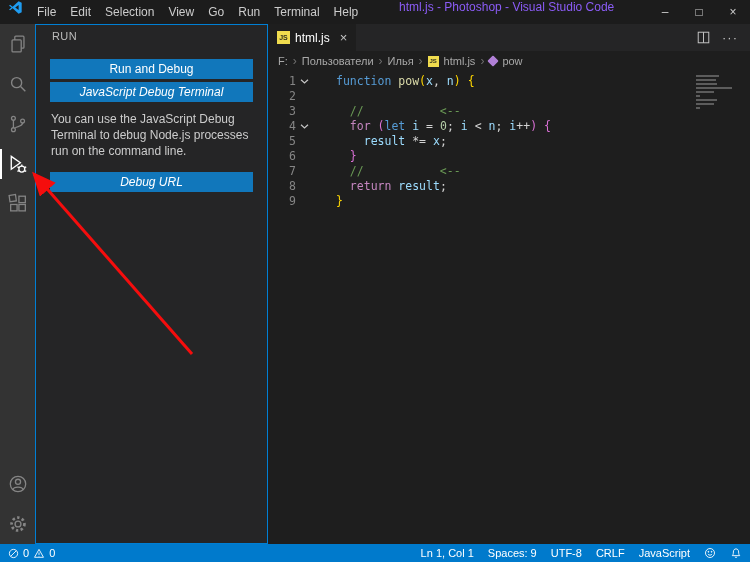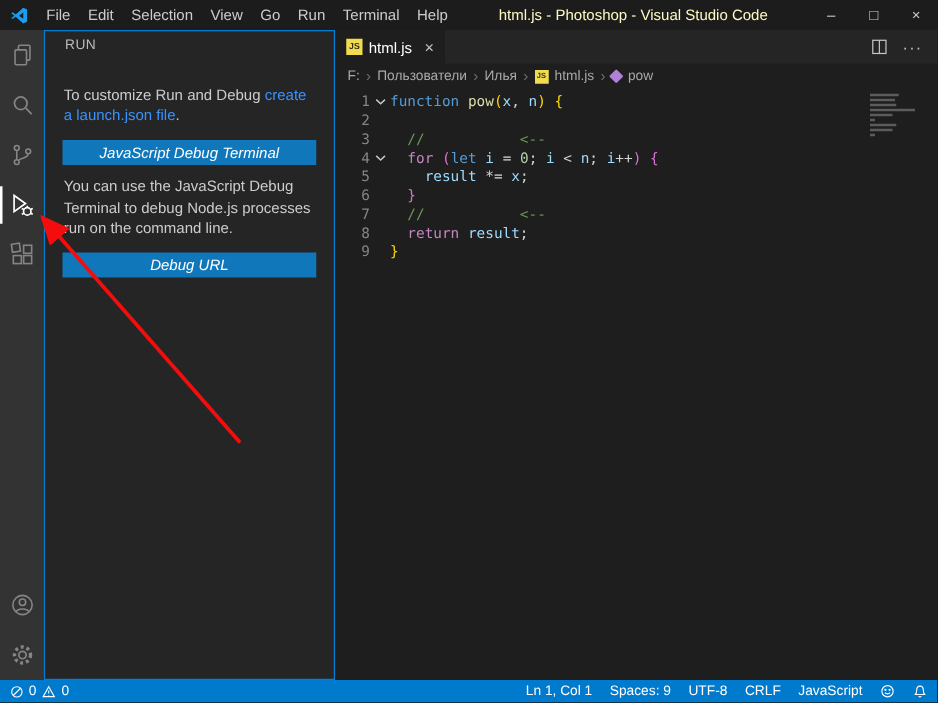--- a/index.html
+++ b/index.html
@@ -4,24 +4,24 @@
 <style>
   * { box-sizing: border-box; }
   html,body { margin:0; padding:0; }
   body {
     width:750px; height:562px; overflow:hidden; position:relative;
     background:#1e1e1e; color:#cccccc;
     font-family:"Liberation Sans", sans-serif;
   }
 
   
-  .titlebar { height:24px; background:#1c1c1c; display:flex; align-items:center; font-size:12px; color:#cccccc; }
+  .titlebar { height:24px; background:#1c1c1c; display:flex; align-items:flex-start; font-size:12px; color:#cccccc; }
   .logo { width:30px; display:flex; justify-content:center; align-items:center; }
   .menu-item { padding:0 7px; line-height:24px; }
-  .window-title { flex:1; text-align:center; white-space:nowrap; overflow:hidden; color:#fef9c3; }
+  .window-title { flex:1; text-align:center; white-space:nowrap; overflow:hidden; color:#8b5cf6; }
   .win-controls { display:flex; height:24px; }
   .win-btn { width:34px; text-align:center; line-height:24px; font-size:12px; color:#cccccc; }
 
   
   .main { display:flex; height:520px; }
 
   .activitybar { width:35px; background:#333333; display:flex; flex-direction:column; align-items:center; }
   .ab-item { width:35px; height:40px; display:flex; align-items:center; justify-content:center; position:relative; }
   .ab-item.active::before { content:""; position:absolute; left:0; top:5px; bottom:5px; width:2px; background:#ffffff; }
   .ab-spacer { flex:1; }
@@ -46,21 +46,21 @@
 
   .breadcrumbs { height:20px; display:flex; align-items:center; gap:5px; padding-left:10px; font-size:11px; color:#a9a9a9; }
   .bc-sep { color:#6e6e6e; font-size:12px; }
   .bc-js { width:11px; height:11px; font-size:6px; }
   .bc-symbol { width:8px; height:8px; background:#b180d7; transform:rotate(45deg); border-radius:1px; }
 
   .code-area { flex:1; position:relative; padding-top:3px; }
   .code-line { display:flex; height:15px; line-height:15px; font-family:"DejaVu Sans Mono", monospace; font-size:11.5px; }
   .line-num { width:28px; flex:none; text-align:right; color:#858585; }
   .fold { width:16px; flex:none; display:flex; align-items:center; justify-content:center; }
-  .line-content { white-space:pre; }
+  .line-content { white-space:pre;margin-left:24px; }
 
   .tk.kw { color:#569cd6; } .tk.ct { color:#c586c0; } .tk.fn { color:#dcdcaa; }
   .tk.vr { color:#9cdcfe; } .tk.nm { color:#b5cea8; } .tk.cm { color:#6a9955; }
   .tk.op { color:#d4d4d4; } .tk.pl { color:#d4d4d4; }
   .tk.b0 { color:#ffd700; } .tk.b1 { color:#da70d6; }
 
   .minimap { position:absolute; top:4px; right:14px; width:40px; }
   .mm-bar { height:2px; margin-bottom:2px; background:rgba(255,255,255,.28); }
 
   
@@ -149,21 +149,21 @@
       <svg class="icon" width="22" height="22" viewBox="0 0 24 24" fill="none" stroke="#858585">
         <circle cx="12" cy="12" r="7" stroke-width="3" stroke-dasharray="2.6 2.6"></circle>
         <circle cx="12" cy="12" r="3.2" stroke-width="1.5"></circle>
       </svg>
     </div>
   </div>
 
   <div class="sidebar">
     <div class="sb-header">RUN</div>
     <div class="sb-content">
-      <p class="sb-p"><span>To customize Run and Debug </span><span class="sb-link">create a launch.json file</span><span>.</span></p>
+      <button class="sb-btn">Run and Debug</button>
       <button class="sb-btn mt">JavaScript Debug Terminal</button>
       <p class="sb-p">You can use the JavaScript Debug Terminal to debug Node.js processes run on the command line.</p>
       <button class="sb-btn mt">Debug URL</button>
     </div>
   </div>
 
   <div class="editor">
     <div class="tabbar">
       <div class="tab">
         <span class="js-badge">JS</span>

